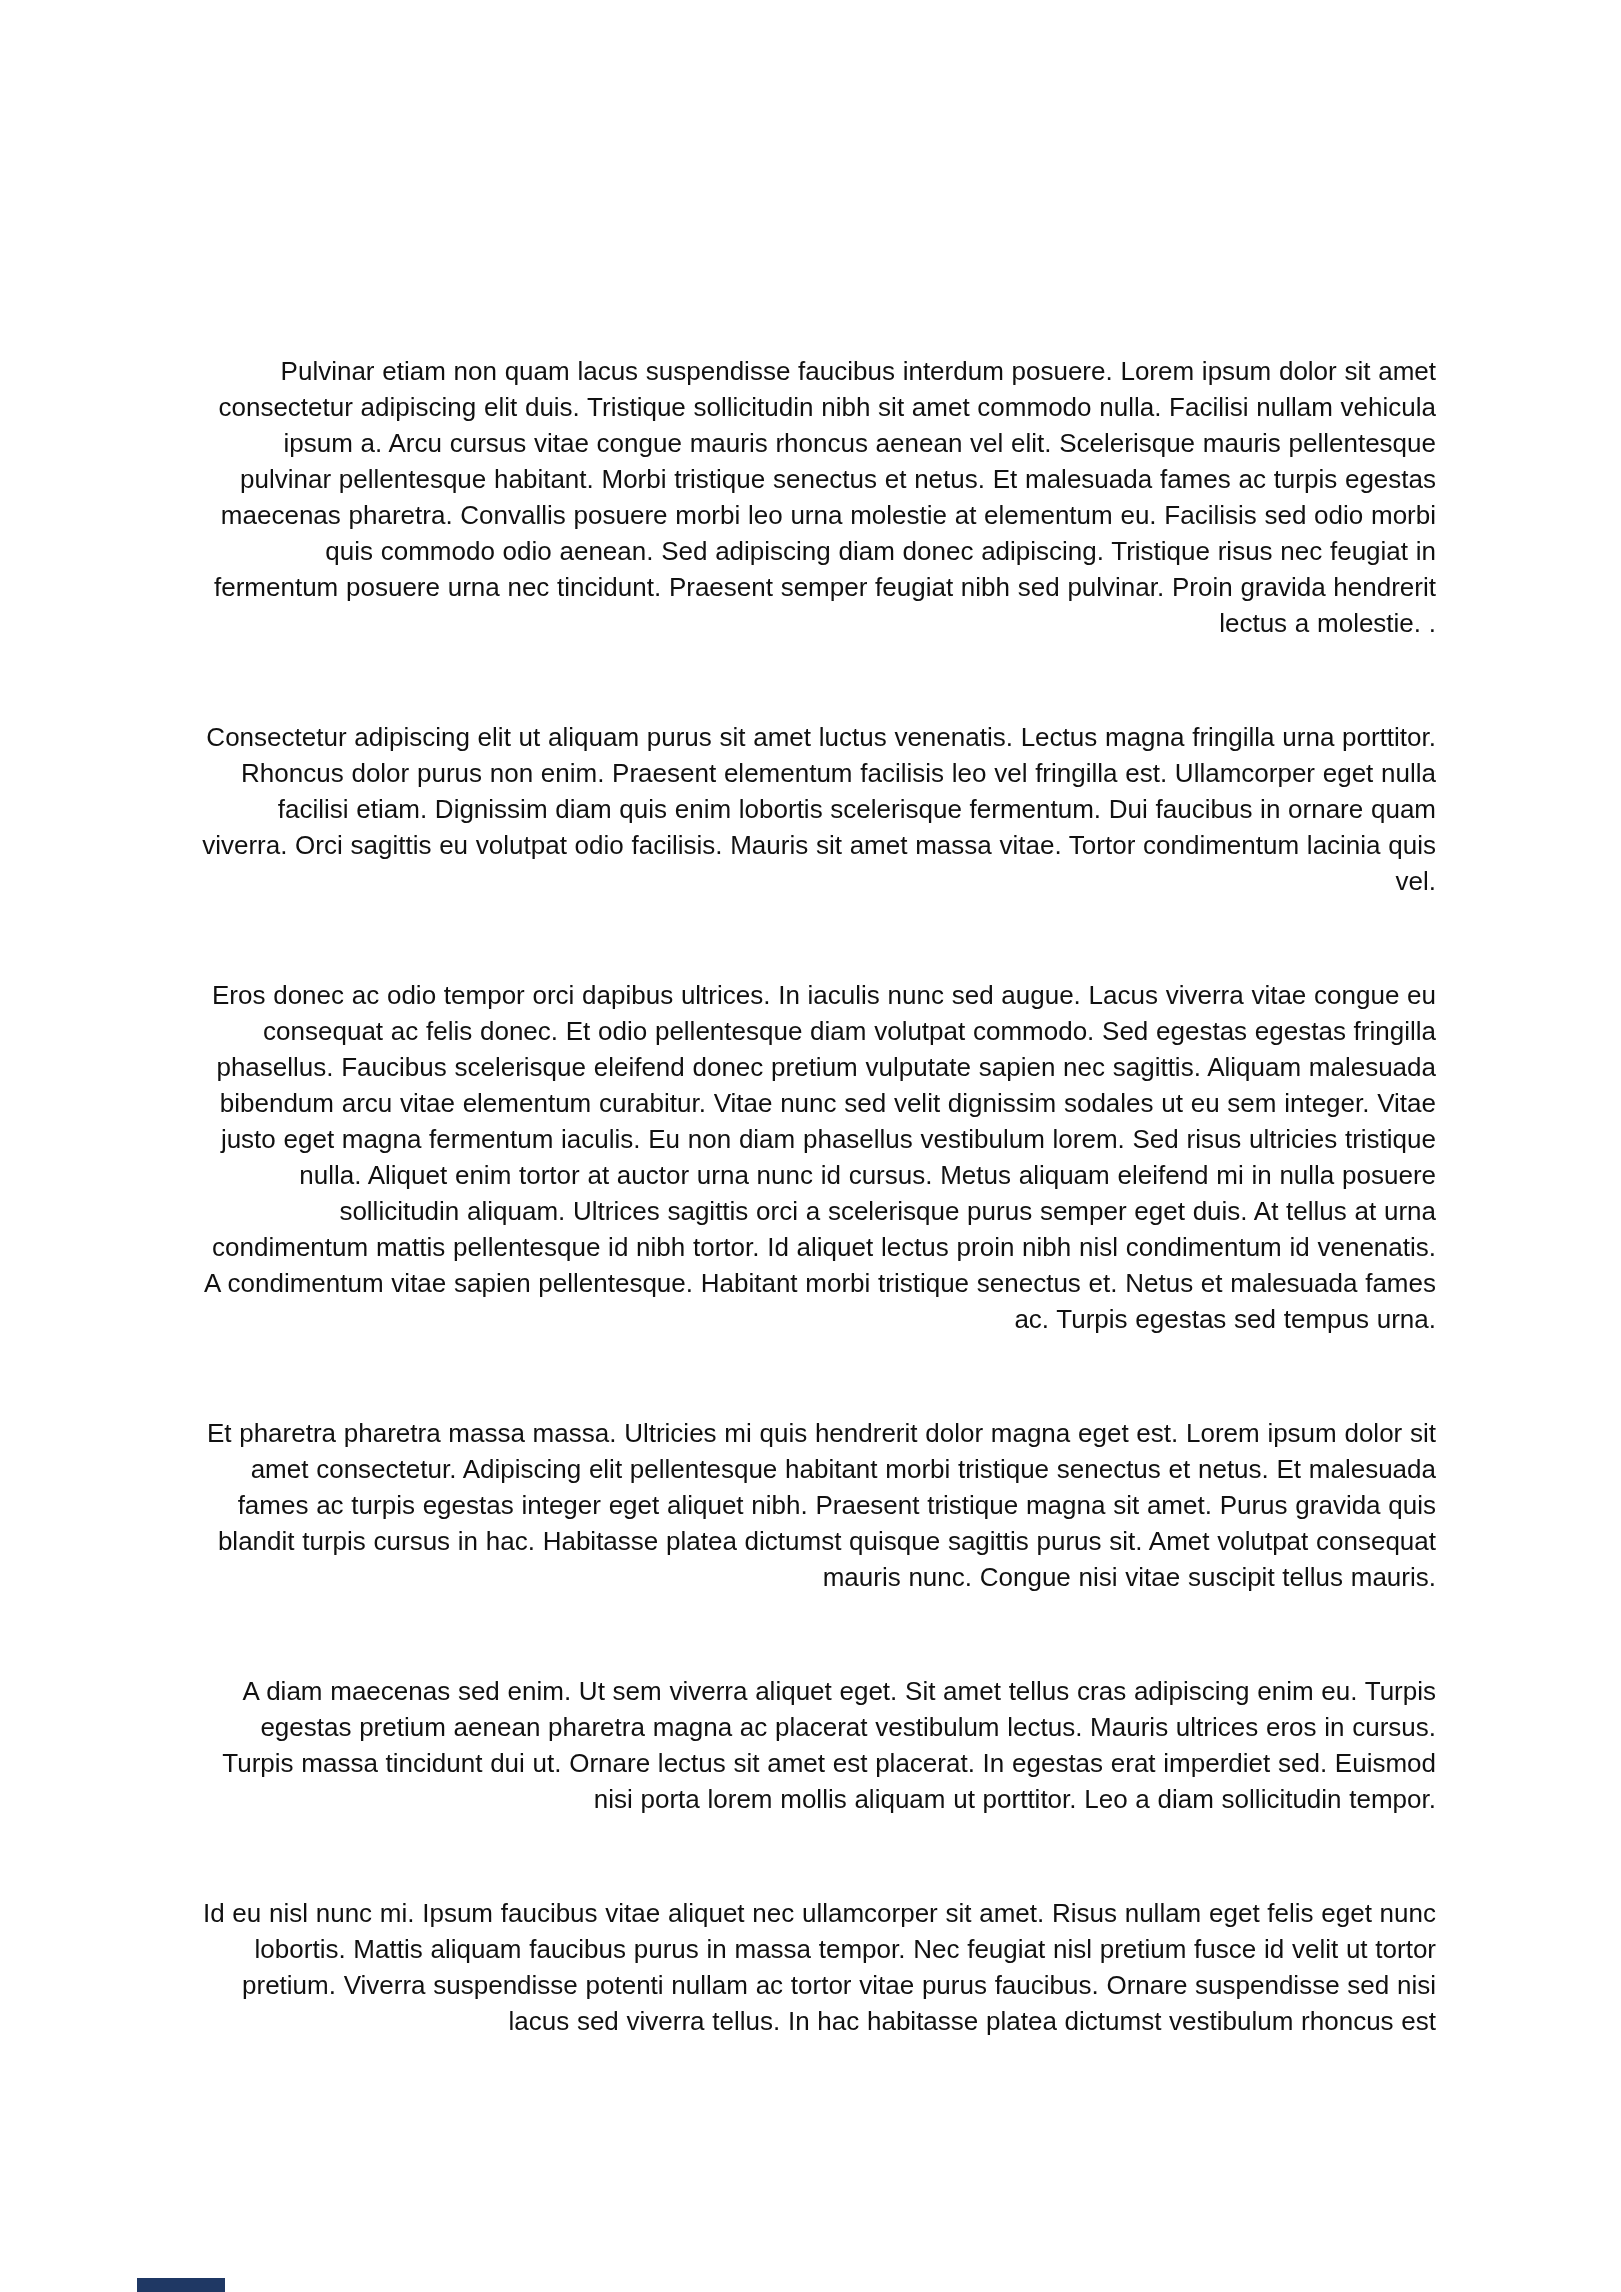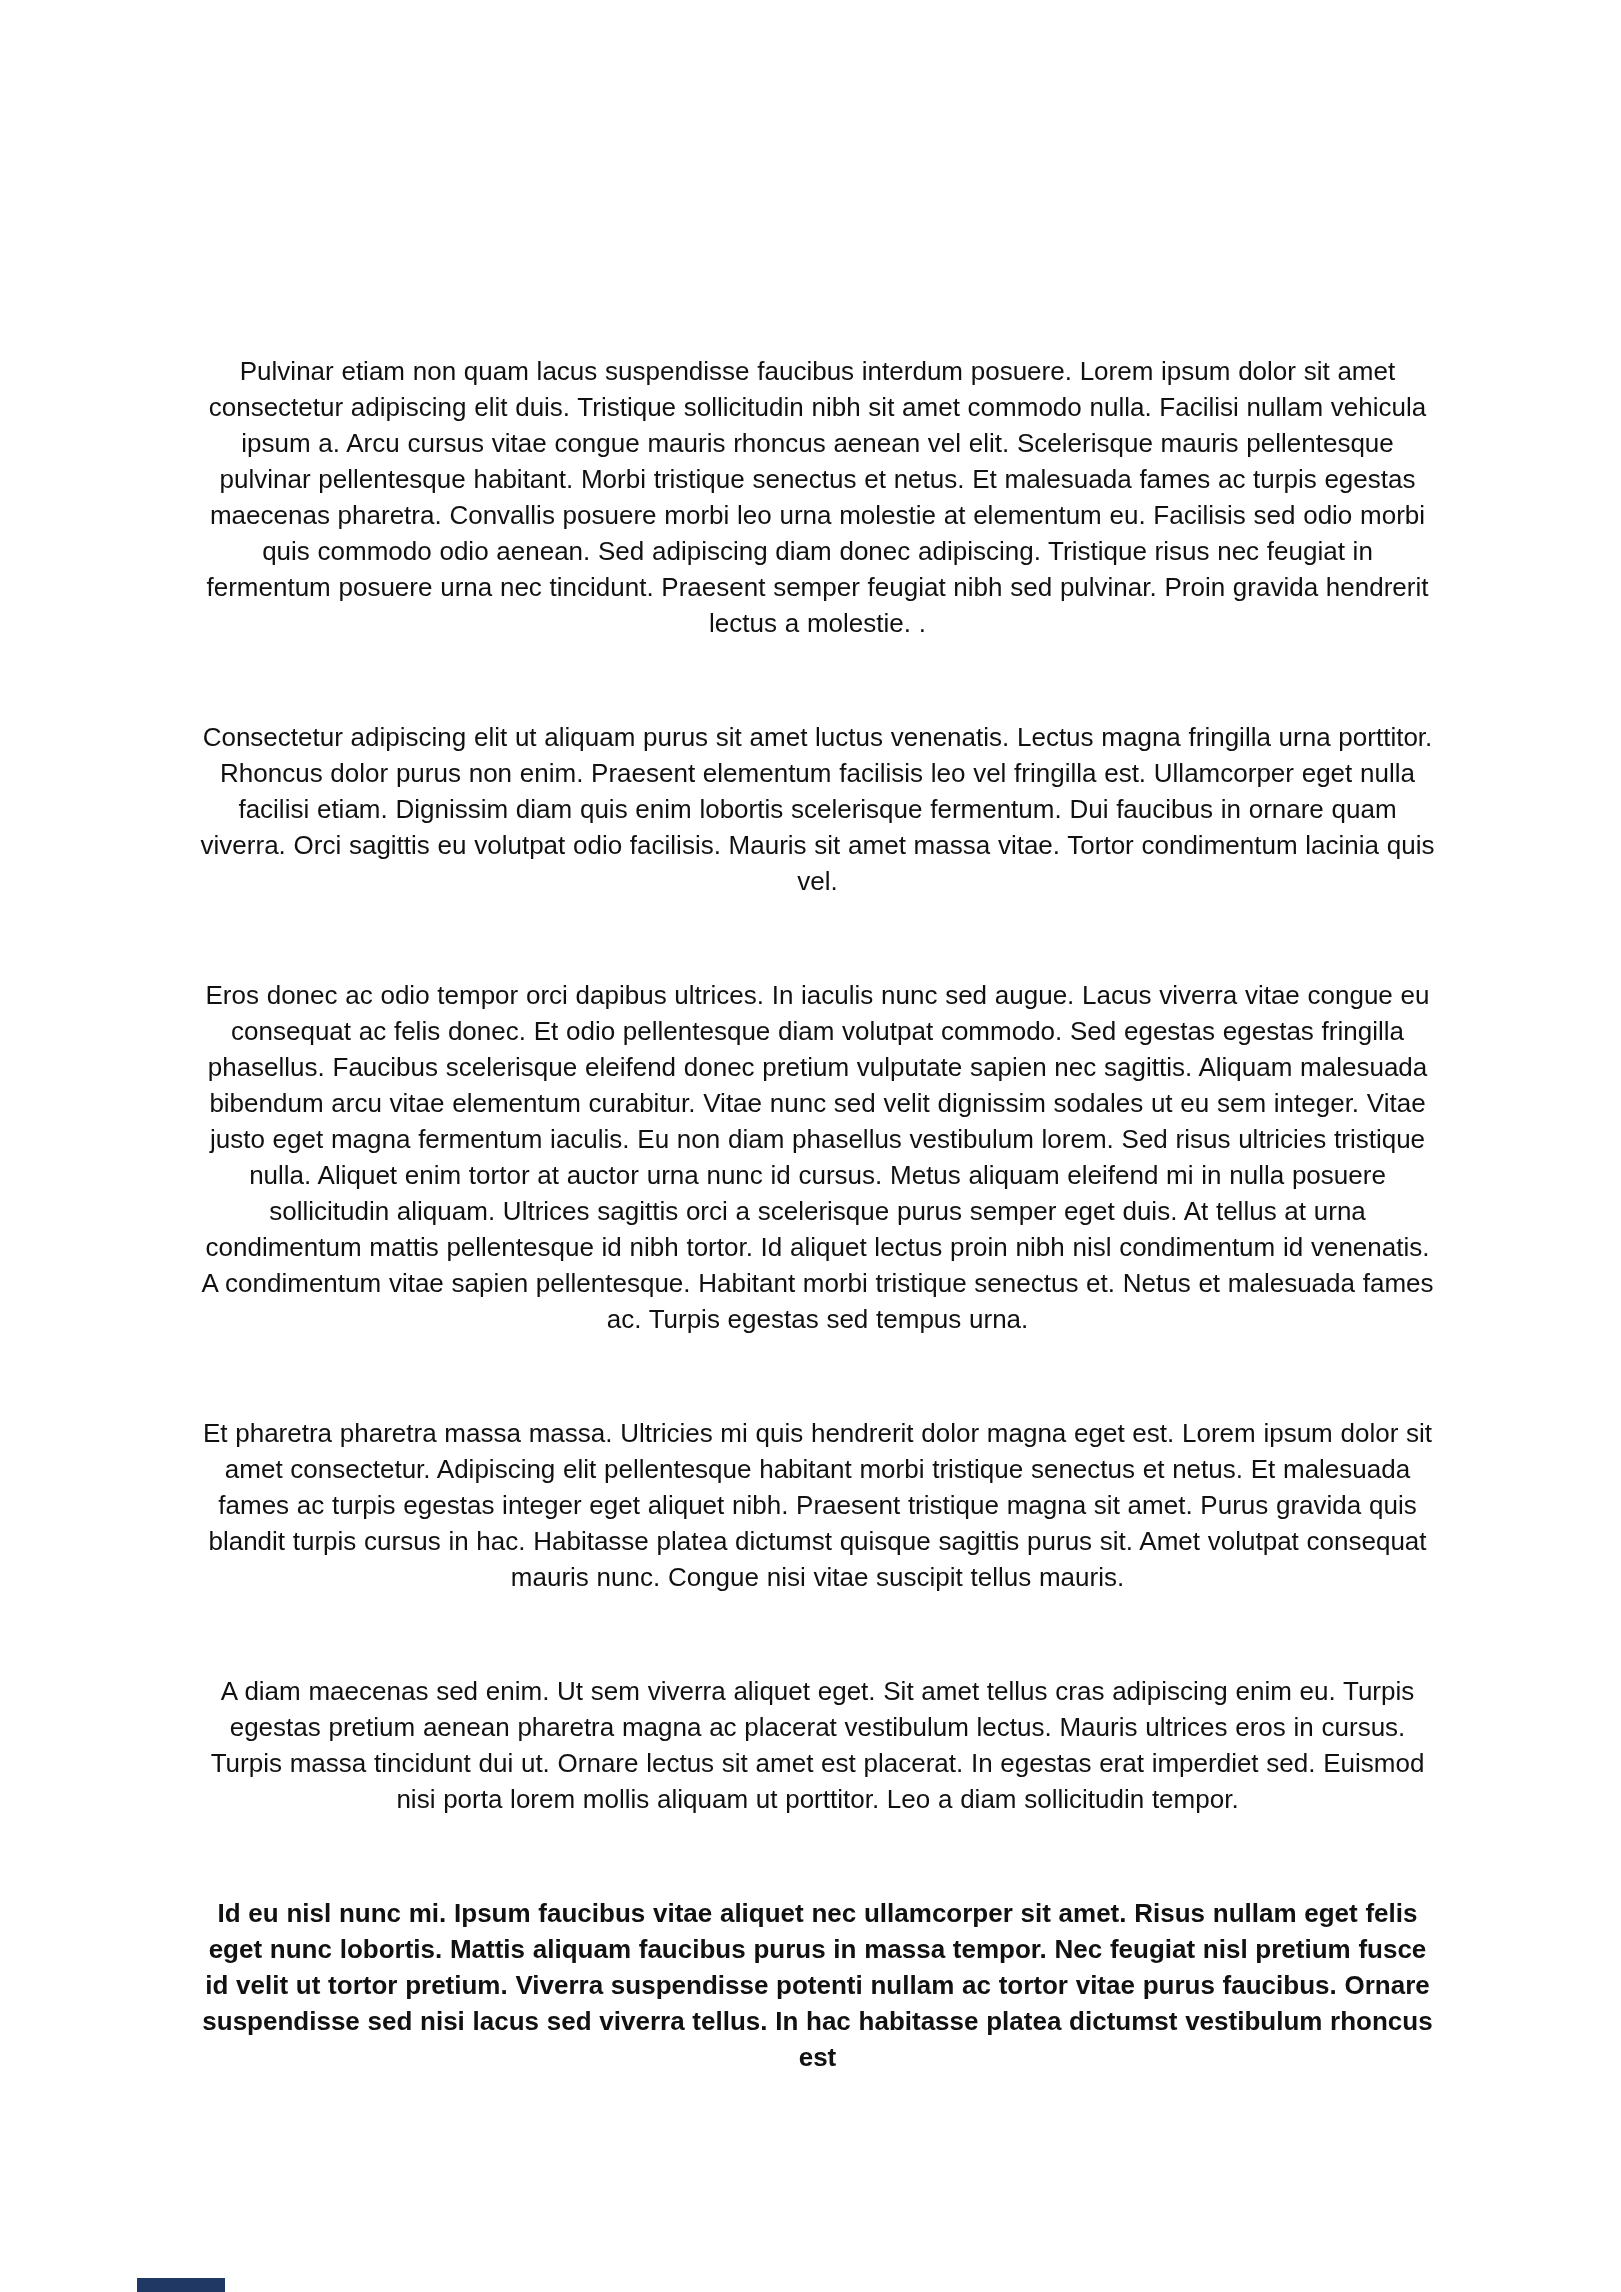--- a/index.html
+++ b/index.html
@@ -19,27 +19,26 @@
   .content {
     position: absolute;
     left: 199px;
     top: 353px;
     width: 1237px;
   }
   .content p {
     margin: 0 0 78px 0;
     font-size: 26px;
     line-height: 36px;
-    text-align: center;
+    text-align: right;
     color: #111111;
     word-spacing: 0.5px;
   }
   .content p:last-child {
     margin-bottom: 0;
-    font-weight: bold;
   }
   .bottom-partial-bar {
     position: absolute;
     left: 137px;
     bottom: 0;
     width: 88px;
     height: 14.7px;
     background: #1f3864;
   }
 </style>

